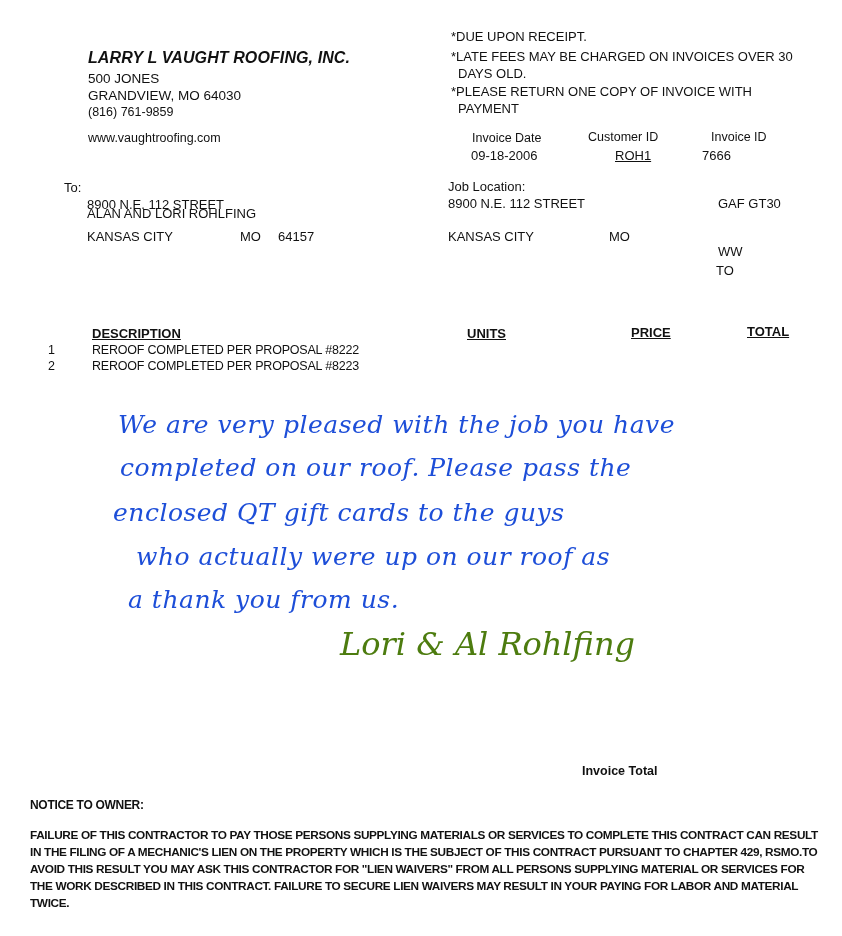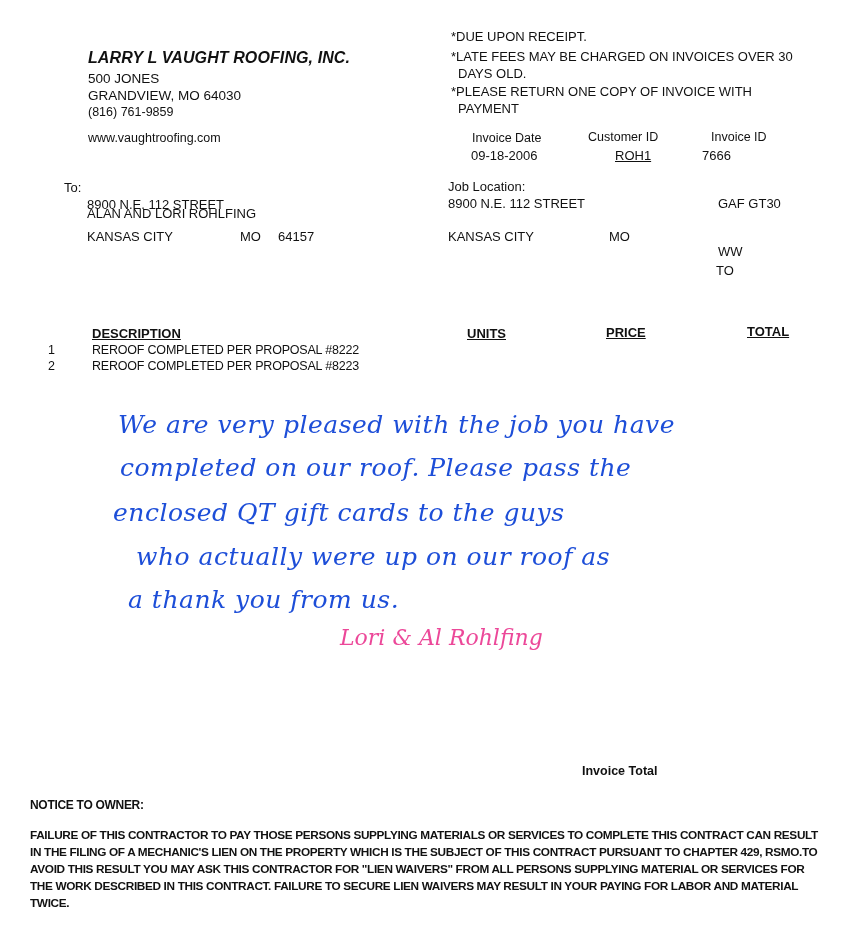--- a/index.html
+++ b/index.html
@@ -11,21 +11,21 @@
     .company-name { font-weight: bold; font-style: italic; font-size: 16px; letter-spacing: 0.1px; }
     .company-line { font-size: 13.5px; line-height: 17px; }
     .company-web { font-size: 12.5px; }
     .note { font-size: 13px; line-height: 17px; }
     .meta-label { font-size: 12.5px; }
     .meta-value { font-size: 13px; }
     .addr { font-size: 13px; }
     .col-head { font-size: 13px; font-weight: bold; text-decoration: underline; font-stretch: condensed; }
     .item { font-size: 12.5px; letter-spacing: -0.2px; }
     .hand { font-family: "DejaVu Serif", serif; font-style: italic; font-size: 25px; color: #1d4ed8; letter-spacing: 0.5px; }
-    .sig { font-family: "DejaVu Serif", serif; font-style: italic; font-size: 22px; color: #ec4899; }
+    .sig { font-family: "DejaVu Serif", serif; font-style: italic; font-size: 32px; color: #4d7c0f; }
     .total-label { font-size: 12.5px; font-weight: bold; }
     .notice-title { font-size: 12px; font-weight: bold; letter-spacing: -0.3px; }
     .notice-body { font-size: 11.8px; font-weight: bold; line-height: 17px; letter-spacing: -0.35px; white-space: normal; width: 790px; }
   </style>
 </head>
 <body>
 
 <div>
   <div class="abs company-name" style="left:88px; top:49px;">LARRY L VAUGHT ROOFING, INC.</div>
   <div class="abs company-line" style="left:88px; top:70px;">500 JONES</div>
@@ -66,21 +66,21 @@
   <div class="abs addr" style="left:448px; top:229px;">KANSAS CITY</div>
   <div class="abs addr" style="left:609px; top:229px;">MO</div>
   <div class="abs addr" style="left:718px; top:196px;">GAF GT30</div>
   <div class="abs addr" style="left:716px; top:228px;margin-top:35px;">TO</div>
   <div class="abs addr" style="left:718px; top:244px;">WW</div>
 </div>
 
 <div>
   <div class="abs col-head" style="left:92px; top:326px;">DESCRIPTION</div>
   <div class="abs col-head" style="left:467px; top:326px;">UNITS</div>
-  <div class="abs col-head" style="left:606px; top:325px;">PRICE</div>
+  <div class="abs col-head" style="left:631px; top:325px;">PRICE</div>
   <div class="abs col-head" style="left:747px; top:324px;">TOTAL</div>
 
   <div>
     <div class="abs item" style="left:48px; top:343px;">1</div>
     <div class="abs item" style="left:92px; top:343px;">REROOF COMPLETED PER PROPOSAL #8222</div>
   </div>
   <div>
     <div class="abs item" style="left:48px; top:359px;">2</div>
     <div class="abs item" style="left:92px; top:359px;">REROOF COMPLETED PER PROPOSAL #8223</div>
   </div>

